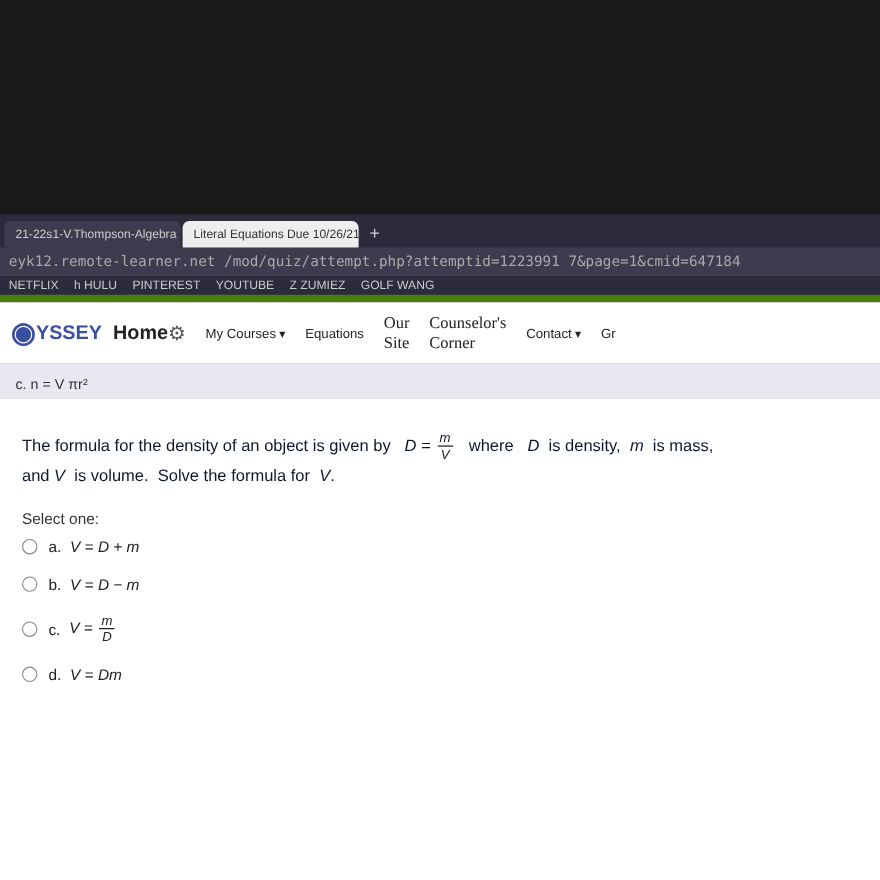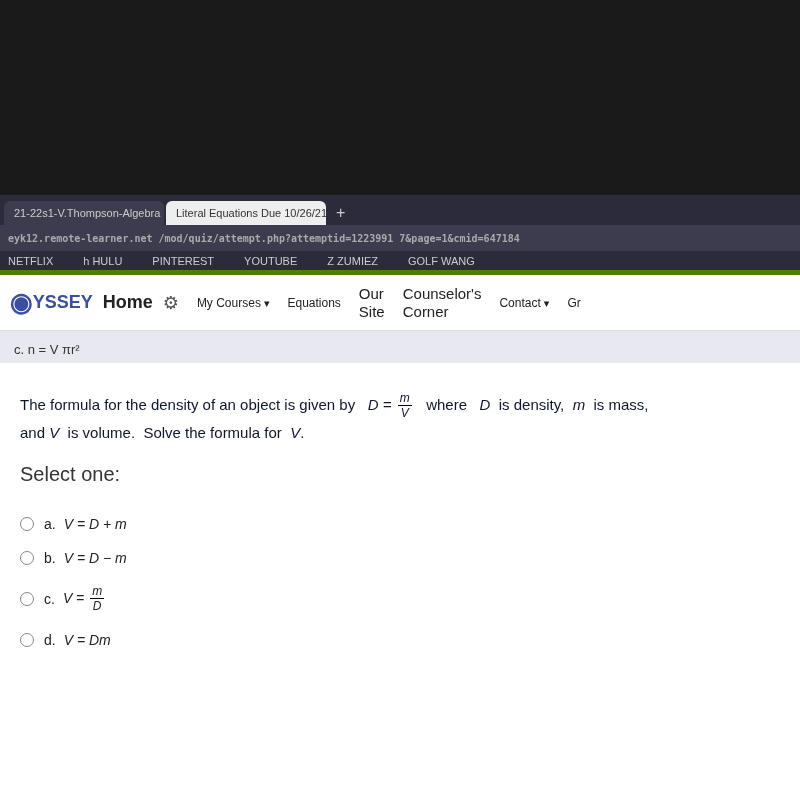--- a/index.html
+++ b/index.html
@@ -73,35 +73,34 @@
     
     .address-bar {
       background: #3c3c4e;
       padding: 3px 8px;
       display: flex;
       align-items: center;
       height: 26px;
     }
 
     .address-text {
-      font-size: 10px;
+      font-size: 13px;
       color: #aaa;
       font-family: monospace;
-      font-weight: bold;
     }
 
     
     .bookmarks-bar {
       background: #2b2b3b;
       display: flex;
       align-items: center;
       padding: 3px 8px;
       height: 24px;
-      gap: 30px;
-      border-bottom: 5px solid #4d7c0f;
+      gap: 14px;
+      border-bottom: 7px solid #4d7c0f;
     }
 
     .bookmark-item {
       font-size: 11px;
       color: #ccc;
       white-space: nowrap;
     }
 
     
     .page-content {
@@ -131,21 +130,20 @@
       color: #3b4fa0;
       font-size: 26px;
       font-weight: bold;
     }
 
     .home-link {
       font-size: 18px;
       font-weight: bold;
       color: #222;
       margin-left: 4px;
-      margin-right: 10px;
     }
 
     .gear-icon {
       font-size: 18px;
       color: #555;
       margin-right: 18px;
     }
 
     .nav-links {
       display: flex;
@@ -169,20 +167,21 @@
     .nav-two-line {
       display: flex;
       flex-direction: column;
       align-items: flex-start;
       font-size: 15px;
       color: #222;
     }
 
     .nav-two-line span {
       line-height: 1.2;
+      font-family: Liberation Serif, serif;
     }
 
     
     .sub-header {
       background: #e8e8f0;
       padding: 6px 14px;
       font-size: 13px;
       color: #333;
       height: 32px;
       display: flex;
@@ -196,23 +195,23 @@
     }
 
     .question-text {
       font-size: 15px;
       color: #0f172a;
       line-height: 1.6;
       margin-bottom: 18px;
     }
 
     .select-one-label {
-      font-size: 20px;
+      font-size: 14px;
       color: #333;
-      margin-bottom: 30px;
+      margin-bottom: 10px;
     }
 
     .answer-option {
       display: flex;
       align-items: center;
       margin-bottom: 18px;
       font-size: 14px;
       color: #222;
     }
 

